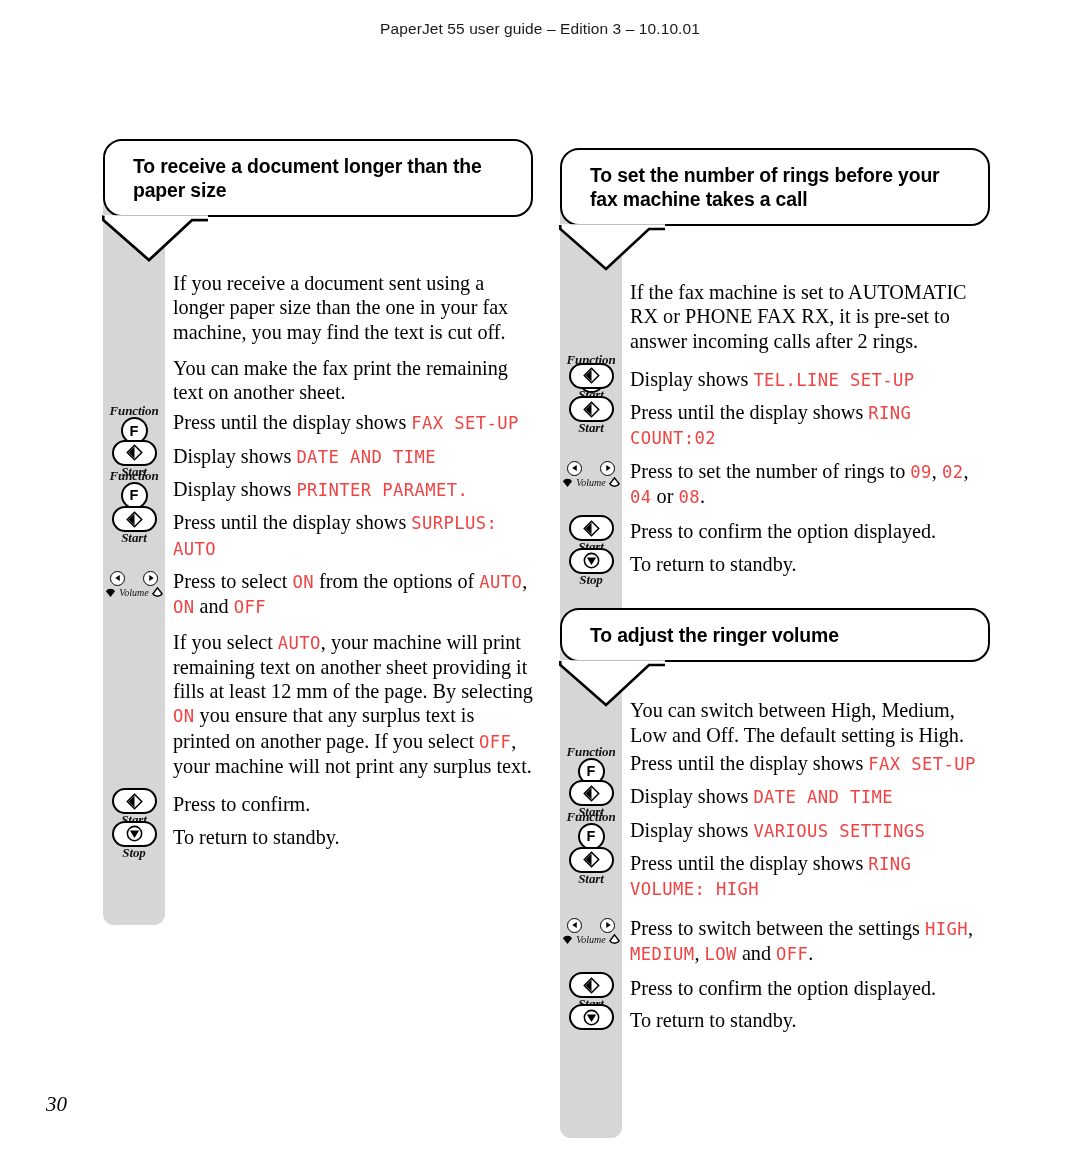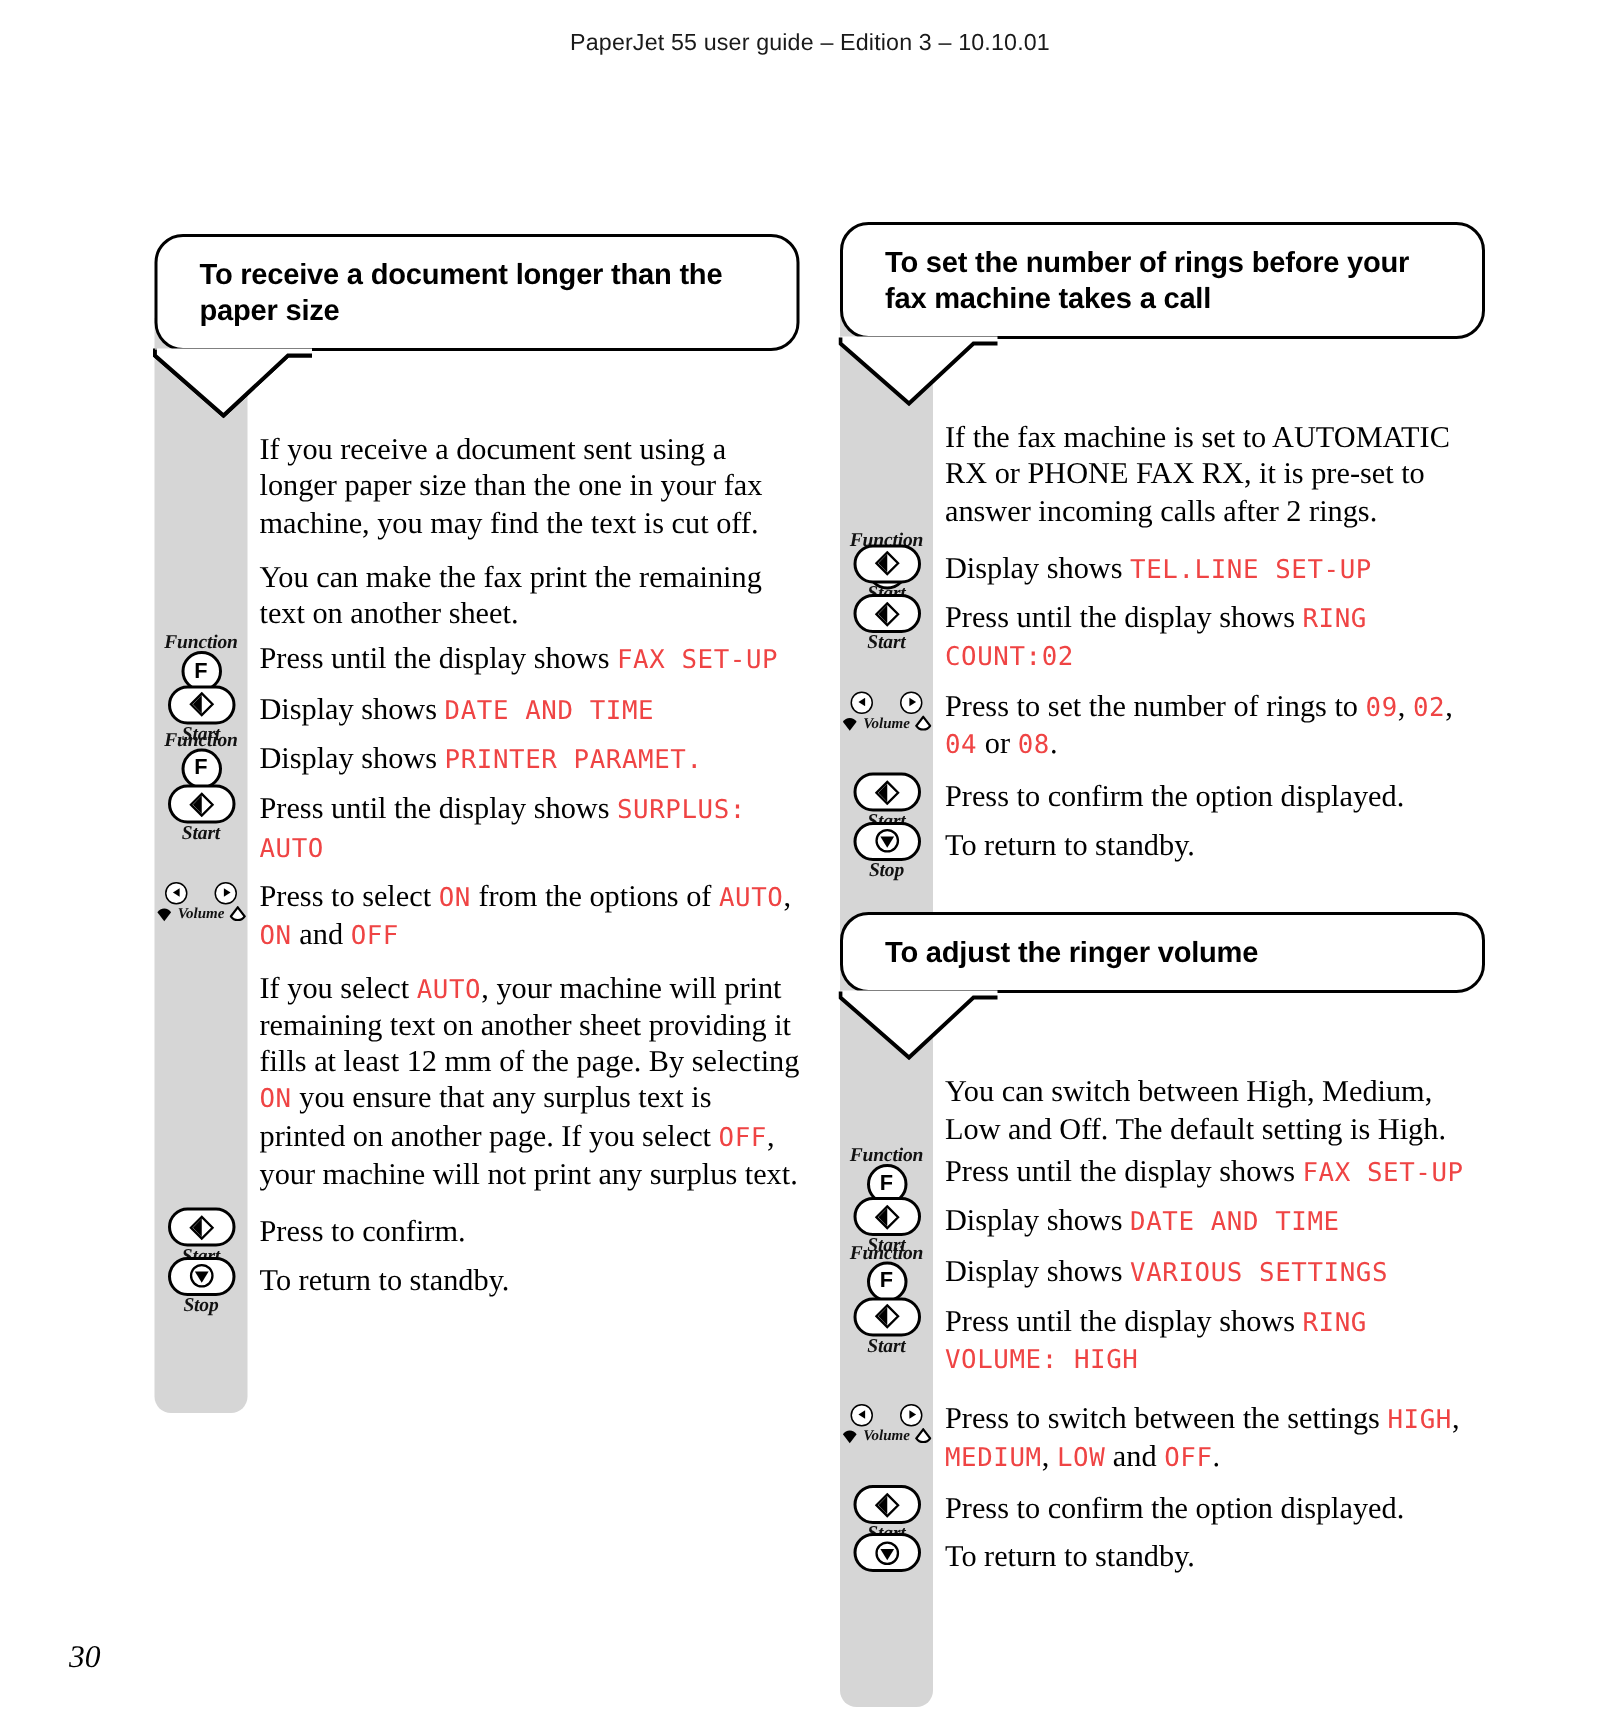--- a/index.html
+++ b/index.html
@@ -24,21 +24,21 @@
 
   
   .folio{
     position:absolute;left:46px;top:1092px;
     font-family:"Liberation Serif", serif;
     font-style:italic;font-size:21px;color:#000;
   }
 
   
   .col{position:absolute;}
-  .col-left{left:103px;top:156px;width:430px;}
+  .col-left{left:103px;top:139px;width:430px;}
   .col-right{left:560px;top:148px;width:430px;}
 
   .block{position:relative;}
 
   
   .callout{position:relative;margin:0;}
   .callout-box{
     position:relative;
     border:2.6px solid #000;
     border-radius:19px;
@@ -147,21 +147,21 @@
     border:1.8px solid #000;background:#fff;
     display:flex;align-items:center;justify-content:center;
     box-sizing:border-box;
   }
   .vollabel{
     display:flex;align-items:center;justify-content:center;
     gap:3px;width:62px;margin-top:1px;
   }
   .vollabel .vtxt{
     font-family:"Liberation Serif", serif;
-    font-style:italic;font-weight:bold;font-size:10px;color:#111;
+    font-style:italic;font-weight:normal;font-size:10px;color:#111;
   }
 </style>
 </head>
 <body>
 
 <div class="page">
 
   <div class="runhead">PaperJet 55 user guide – Edition 3 – 10.10.01</div>
 
   <div class="col col-left">
@@ -428,21 +428,21 @@
       <div class="callout">
         <div class="callout-box" style="padding:14px 22px 13px 28px;">
           <h2>To adjust the ringer volume</h2>
         </div>
         <svg class="callout-tail" viewBox="0 0 108 48">
           <path d="M1.3,1.3 L1.3,6 L47,46 L90,6 L106,6 L106,1.3 Z" fill="#fff" stroke="none"></path>
           <path d="M1.3,2 L1.3,6 L47,46 L90,6 L106,6" fill="none" stroke="#000" stroke-width="2.6"></path>
         </svg>
       </div>
 
-      <div class="body-col" style="padding-top:54px;">
+      <div class="body-col" style="padding-top:36px;">
         <p class="t">You can switch between High, Medium, Low and Off. The default setting is High.</p>
       </div>
 
       <div style="position:relative;margin-top:4px;">
 
         <div class="row" style="margin-bottom:8px;">
           <div class="key" style="top:-4px;">
             <div class="caplabel">Function</div>
             <div class="fbtn">
                 <span>F</span>

